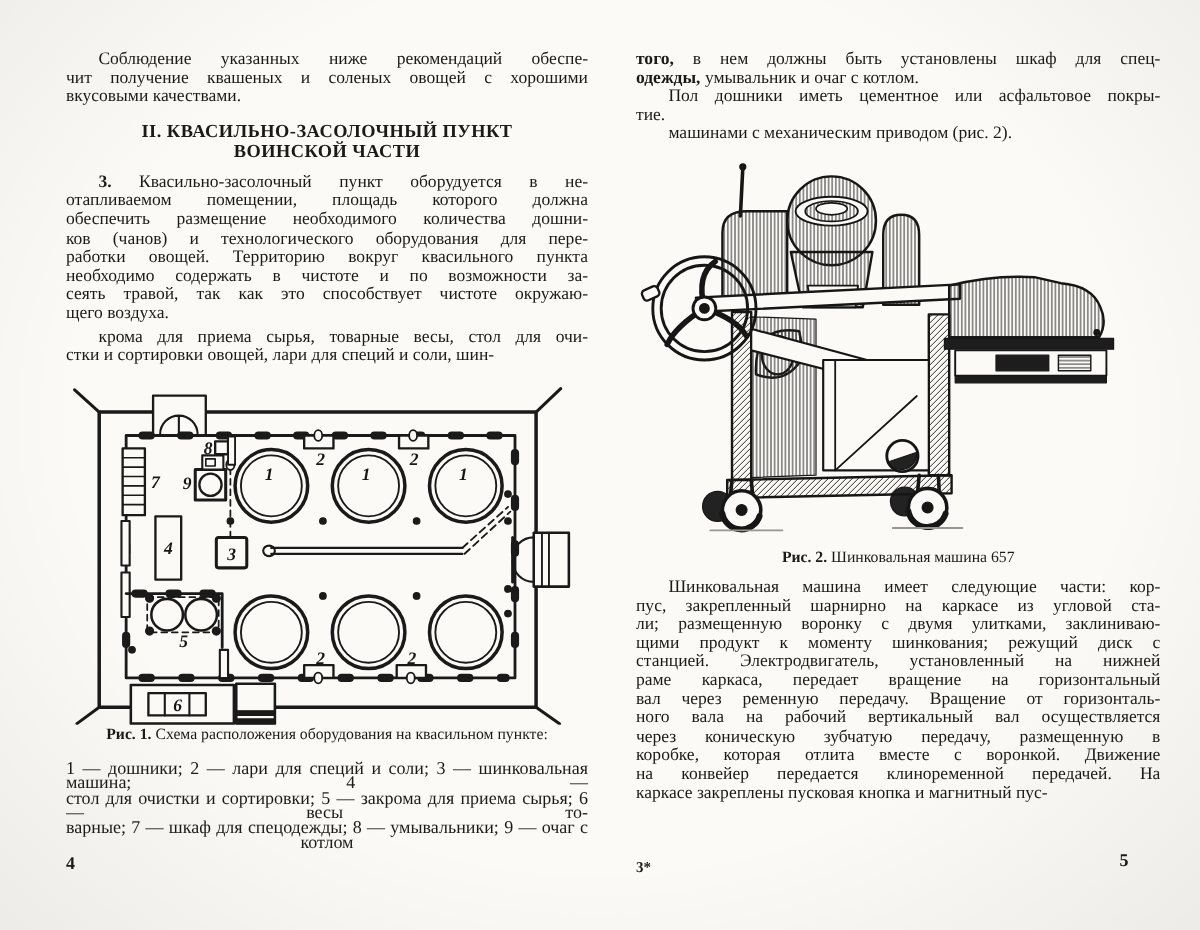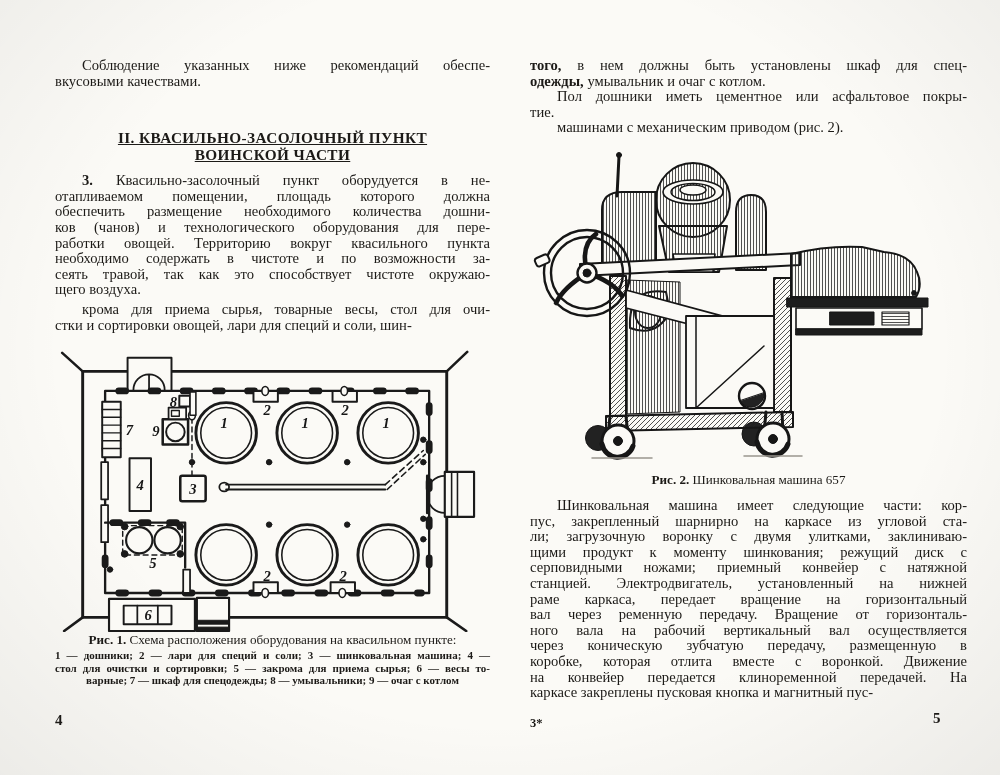--- a/index.html
+++ b/index.html
@@ -5,40 +5,40 @@
   html,body { margin:0; padding:0; background:#e9e7e2; }
   .spread {
     position:relative; width:1000px; height:775px;
     background:#fbfaf6; overflow:hidden;
     font-family:"Liberation Serif", serif; color:#1c1a17;
   }
   .spread::before{
     content:""; position:absolute; inset:0; pointer-events:none;
     background:radial-gradient(ellipse at 50% 45%, rgba(0,0,0,0) 62%, rgba(0,0,0,0.06) 100%);
   }
-  .page { position:absolute; top:58px; width:435px; }
+  .page { position:absolute; top:42px; width:435px; }
   .page-left { left:55px; }
   .page-right { left:530px; width:437px; }
 
   .para { font-size:14.6px; line-height:15.6px; }
   .tline { text-align:justify; text-align-last:justify; white-space:normal; }
   .para .tline:last-child { text-align-last:left; }
   .indent .tline:first-child { text-indent:27px; }
   .tline b { font-weight:700; }
 
   .heading { font-size:15.3px; line-height:17px; font-weight:700; letter-spacing:0.4px;
-             margin:40px 0 10px 0;text-decoration:underline; }
+             margin:12px 0 10px 0; }
   .heading .tline { text-align:center; text-align-last:center; }
 
   .fig { margin-top:14px; text-align:center; }
   .fig svg { display:block; margin:0 auto; }
 
   .figcap { margin-top:0; font-size:13.1px; line-height:15px; text-align:center; }
   .figcap b { font-weight:700; }
-  .legend { font-size:11px; line-height:12.4px; margin-top:2px;font-weight:bold; }
+  .legend { font-size:15px; line-height:12.4px; margin-top:16px; }
   .legend .tline { text-align:justify; text-align-last:justify; }
   .legend .tline:last-child { text-align-last:center; }
 
   .fig2 { margin-top:14px; }
   .figcap2 { margin-top:10px; }
   .machine-desc { margin-top:11px; }
 
   .page-num { position:absolute; font-size:15px; font-weight:700; }
   .pn-left  { left:55px;  top:712px; }
   .pn-right { left:933px; top:710px; }
@@ -48,20 +48,21 @@
 </style>
 </head>
 <body>
 
 <div class="spread">
 
   <section class="page page-left">
 
     <div class="para indent">
         <div class="tline">Соблюдение указанных ниже рекомендаций обеспе-</div>
+        <div class="tline">чит получение квашеных и соленых овощей с хорошими</div>
         <div class="tline">вкусовыми качествами.</div>
       </div>
 
     <div class="heading">
         <div class="tline">II. КВАСИЛЬНО-ЗАСОЛОЧНЫЙ ПУНКТ</div>
         <div class="tline">ВОИНСКОЙ ЧАСТИ</div>
       </div>
 
     <div class="para indent">
         <div class="tline"><b>3.</b> Квасильно-засолочный пункт оборудуется в не-</div>
@@ -300,23 +301,22 @@
         </g>
       </svg>
       <div class="figcap figcap2">
         <b>Рис. 2.</b><span> Шинковальная машина 657</span>
       </div>
     </div>
 
     <div class="para indent machine-desc">
         <div class="tline">Шинковальная машина имеет следующие части: кор-</div>
         <div class="tline">пус, закрепленный шарнирно на каркасе из угловой ста-</div>
-        <div class="tline">ли; загрузочную воронку с двумя улитками, заклиниваю-</div>
+        <div class="tline">ли; размещенную воронку с двумя улитками, заклиниваю-</div>
         <div class="tline">щими продукт к моменту шинкования; режущий диск с</div>
-        <div class="tline">серповидными ножами; приемный конвейер с натяжной</div>
         <div class="tline">станцией. Электродвигатель, установленный на нижней</div>
         <div class="tline">раме каркаса, передает вращение на горизонтальный</div>
         <div class="tline">вал через ременную передачу. Вращение от горизонталь-</div>
         <div class="tline">ного вала на рабочий вертикальный вал осуществляется</div>
         <div class="tline">через коническую зубчатую передачу, размещенную в</div>
         <div class="tline">коробке, которая отлита вместе с воронкой. Движение</div>
         <div class="tline">на конвейер передается клиноременной передачей. На</div>
         <div class="tline">каркасе закреплены пусковая кнопка и магнитный пус-</div>
       </div>
   </section>

